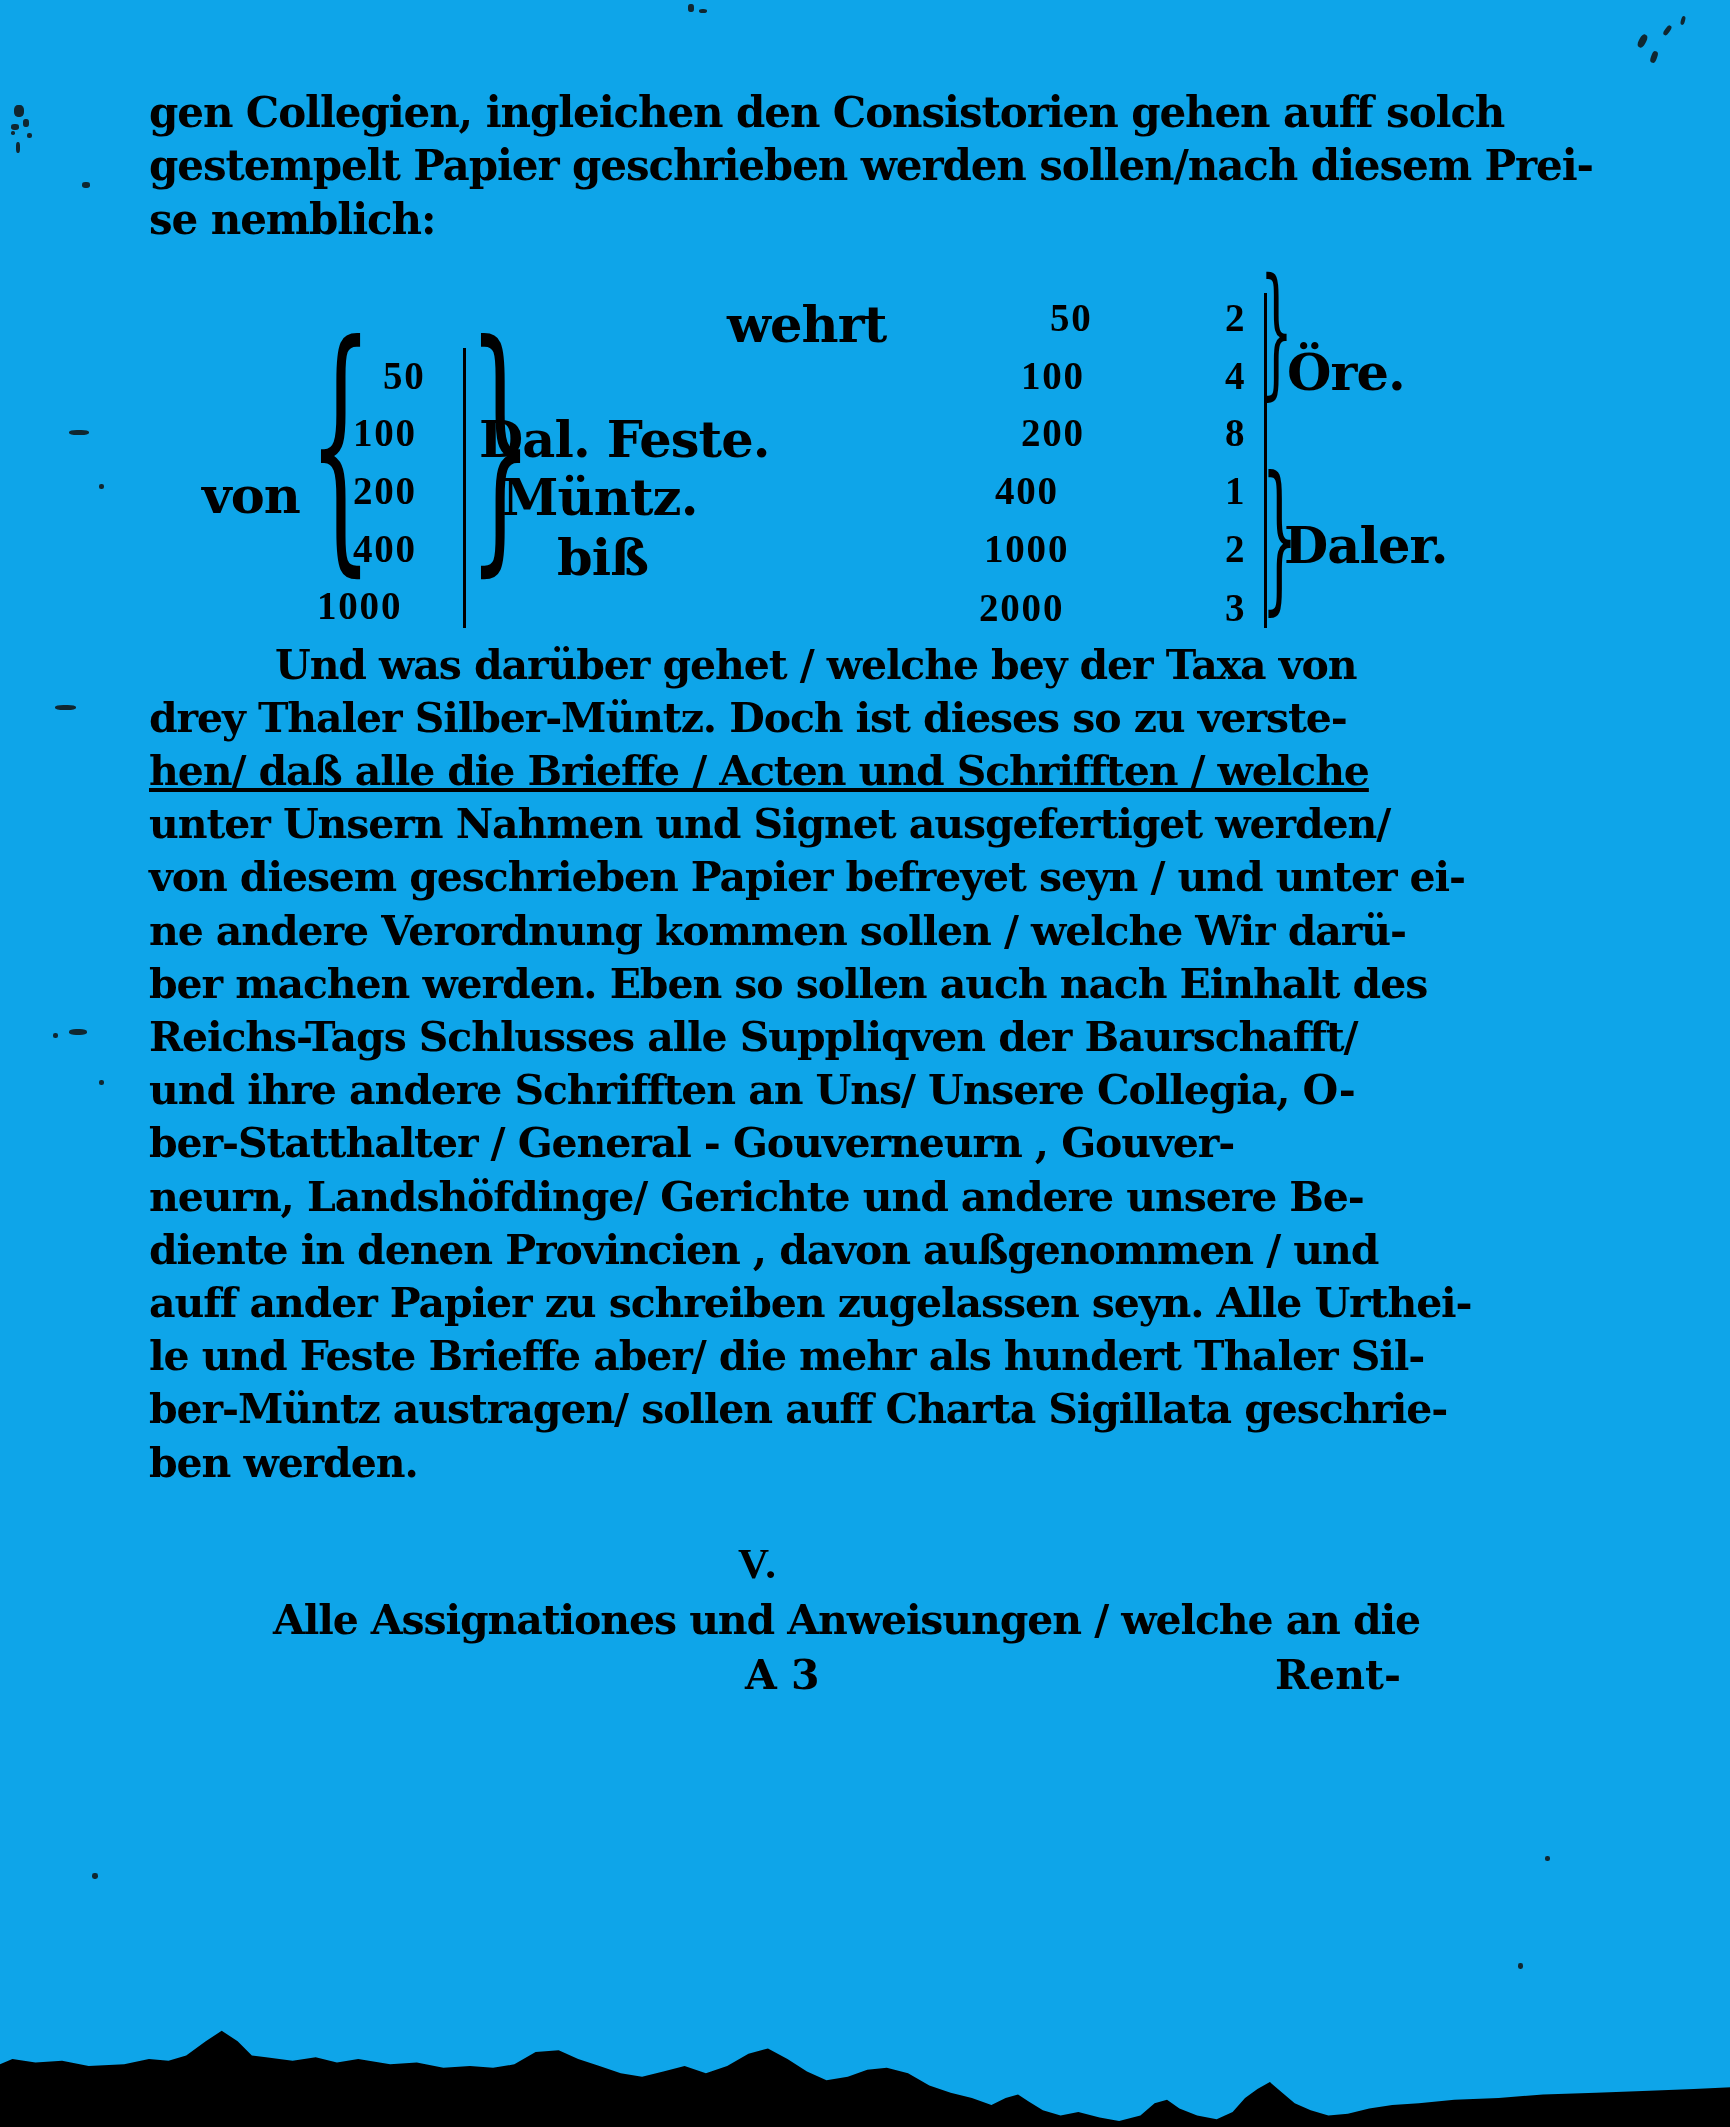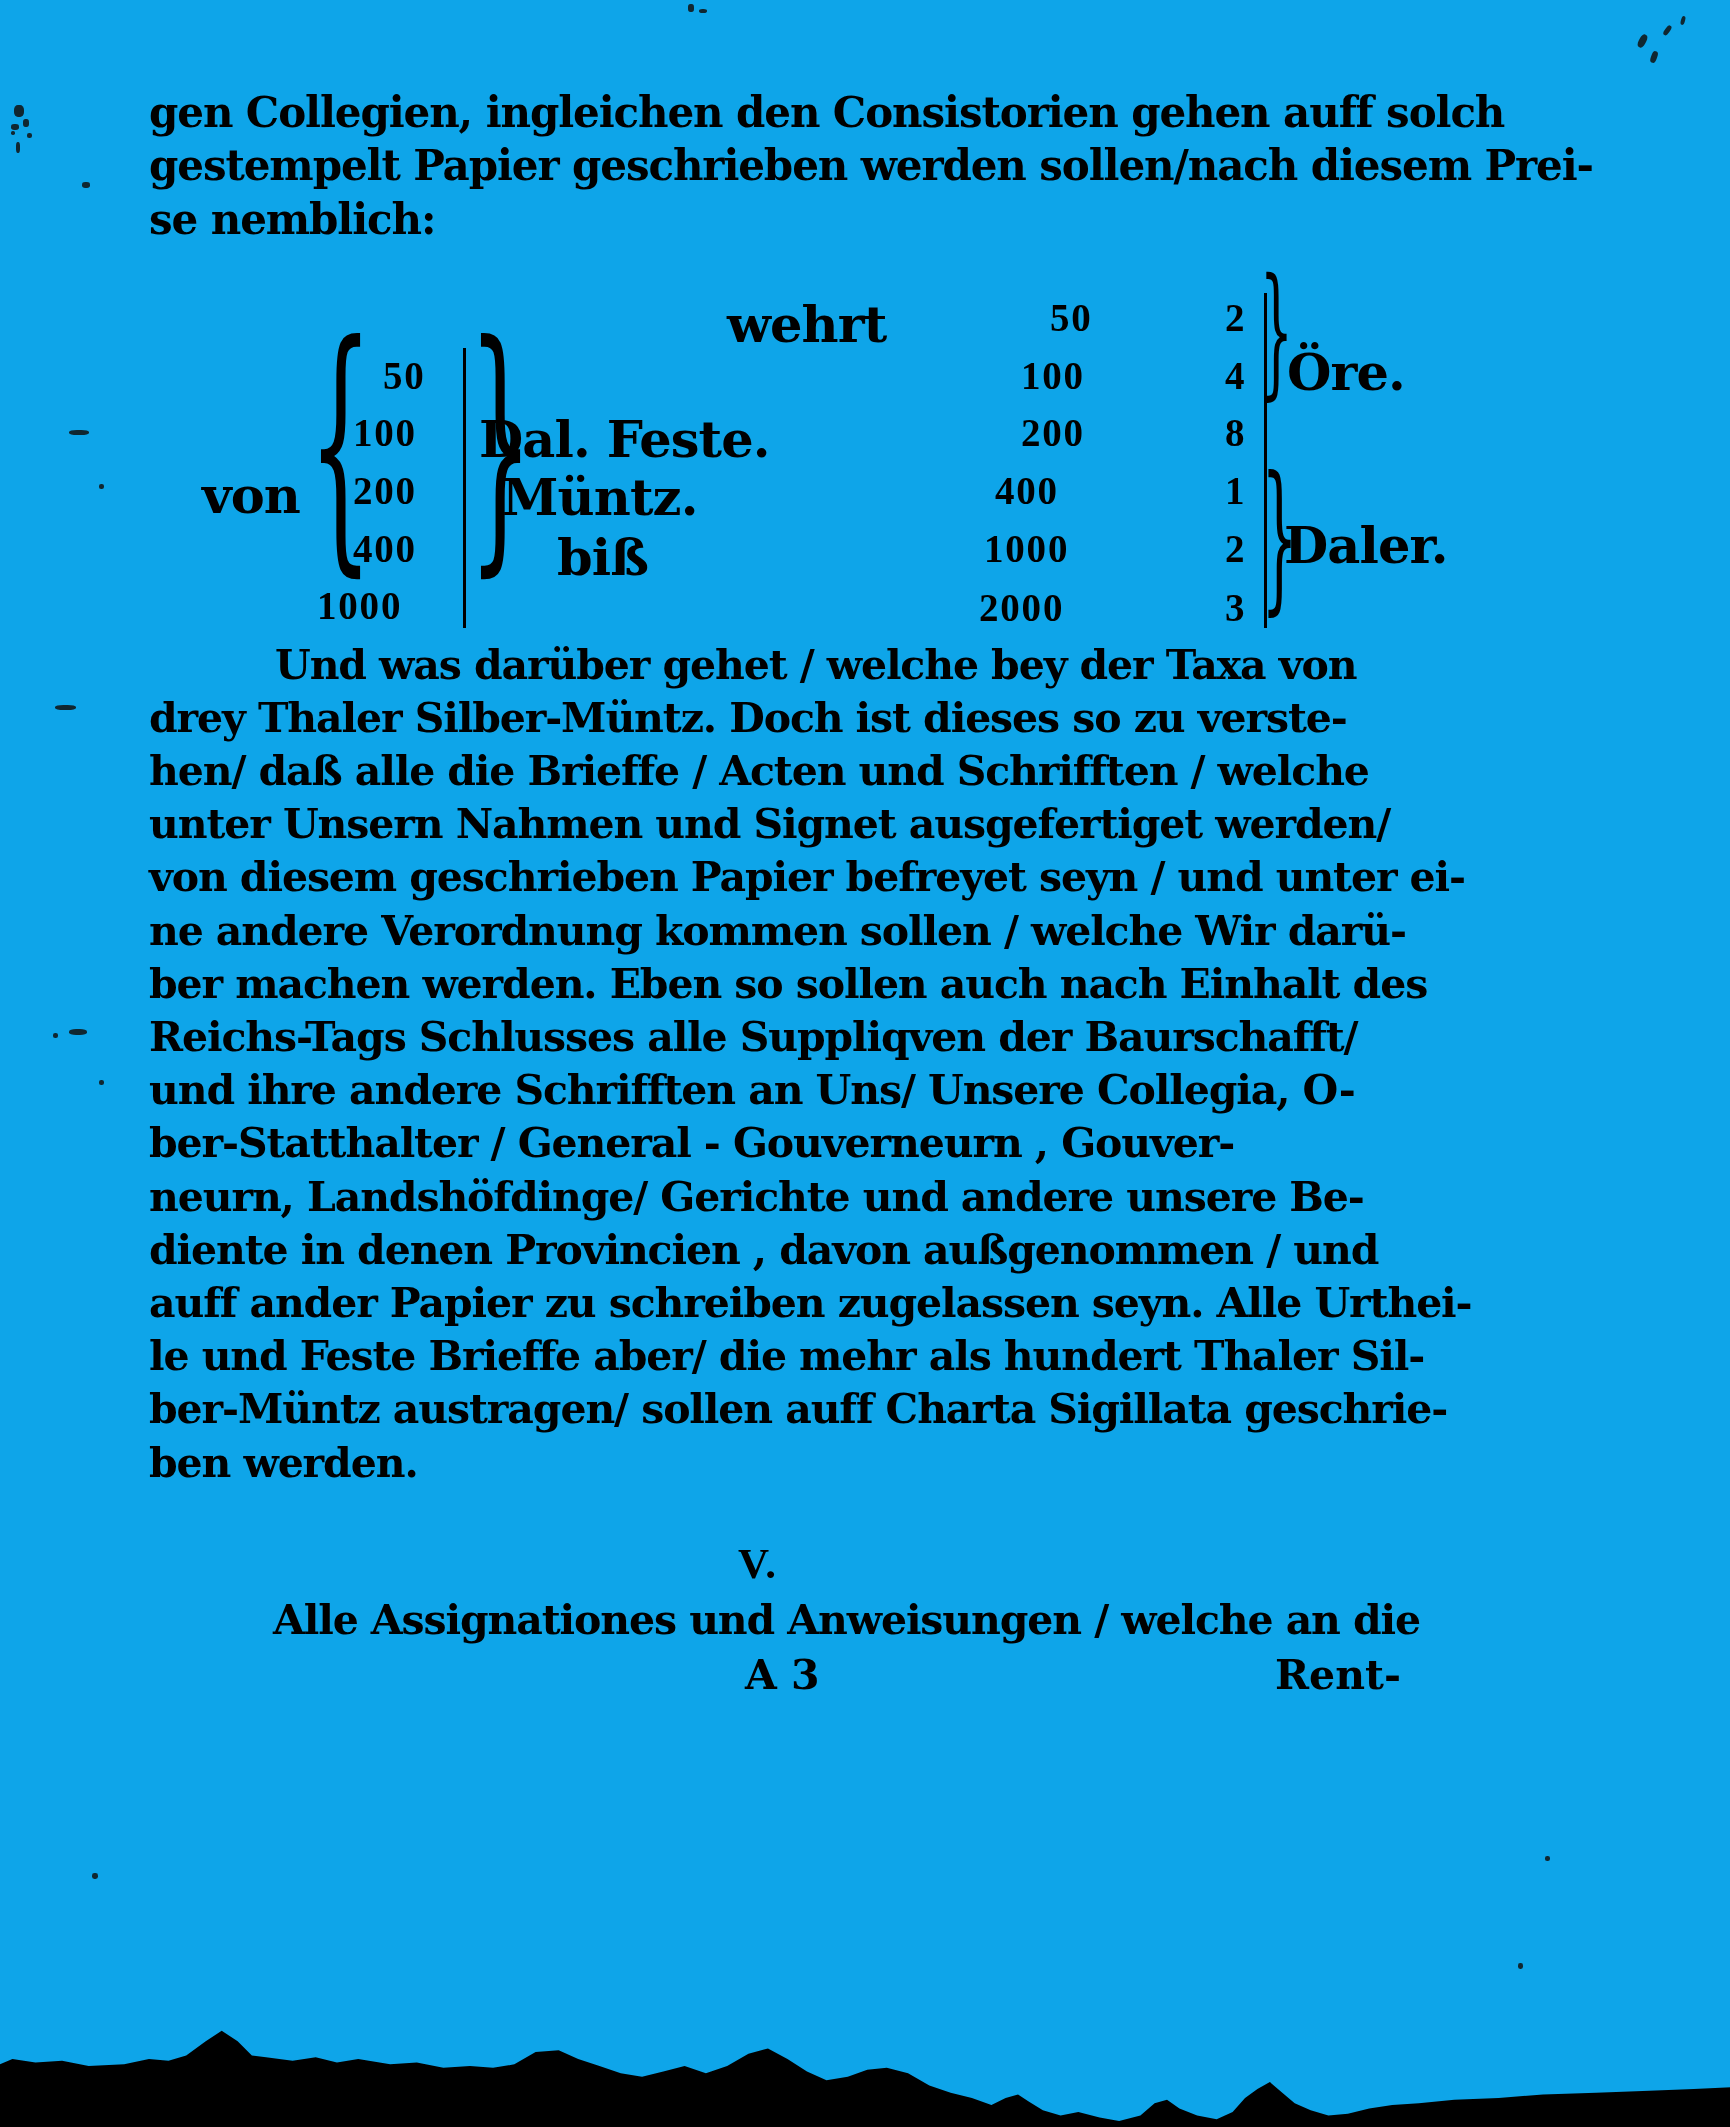--- a/index.html
+++ b/index.html
@@ -116,21 +116,21 @@
     <div class="brace" style="left:1243px;top:280px;font-size:105px;transform:scaleX(0.5) scaleY(1.35);">}</div>
     <div class="brace" style="left:1243px;top:479px;font-size:115px;transform:scaleX(0.5) scaleY(1.4);">}</div>
 
     <div class="t-cell t-lbl" style="left:1287px;top:342px;">Öre.</div>
     <div class="t-cell t-lbl" style="left:1284px;top:515px;">Daler.</div>
   </div>
 
   <div>
     <div class="line l-fr" style="left:275px;top:645px;">Und was darüber gehet /  welche bey der Taxa von</div>
     <div class="line l-fr" style="left:149px;top:698px;">drey Thaler Silber-Müntz.   Doch ist dieses so zu verste-</div>
-    <div class="line l-fr" style="left:149px;top:751px;">hen/ daß alle die Brieffe /  Acten und Schrifften /  welche</div>
+    <div class="line l-fr" style="left:149px;top:751px;text-decoration:underline;">hen/ daß alle die Brieffe /  Acten und Schrifften /  welche</div>
     <div class="line l-fr" style="left:149px;top:804px;">unter Unsern Nahmen und Signet ausgefertiget werden/</div>
     <div class="line l-fr" style="left:149px;top:857px;">von diesem geschrieben Papier befreyet seyn / und unter ei-</div>
     <div class="line l-fr" style="left:149px;top:911px;">ne andere Verordnung kommen sollen /  welche Wir darü-</div>
     <div class="line l-fr" style="left:149px;top:964px;">ber machen werden.    Eben so sollen auch nach Einhalt des</div>
     <div class="line l-fr" style="left:149px;top:1017px;">Reichs-Tags Schlusses alle Suppliqven der Baurschafft/</div>
     <div class="line l-fr" style="left:149px;top:1070px;">und ihre andere Schrifften an Uns/ Unsere Collegia, O-</div>
     <div class="line l-fr" style="left:149px;top:1123px;">ber-Statthalter /  General - Gouverneurn ,  Gouver-</div>
     <div class="line l-fr" style="left:149px;top:1177px;">neurn, Landshöfdinge/ Gerichte und andere unsere Be-</div>
     <div class="line l-fr" style="left:149px;top:1230px;">diente in denen Provincien , davon außgenommen /  und</div>
     <div class="line l-fr" style="left:149px;top:1283px;">auff ander Papier zu schreiben zugelassen seyn.  Alle Urthei-</div>

